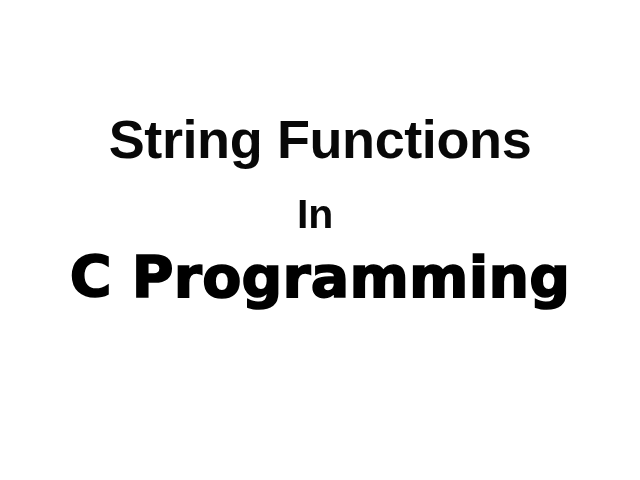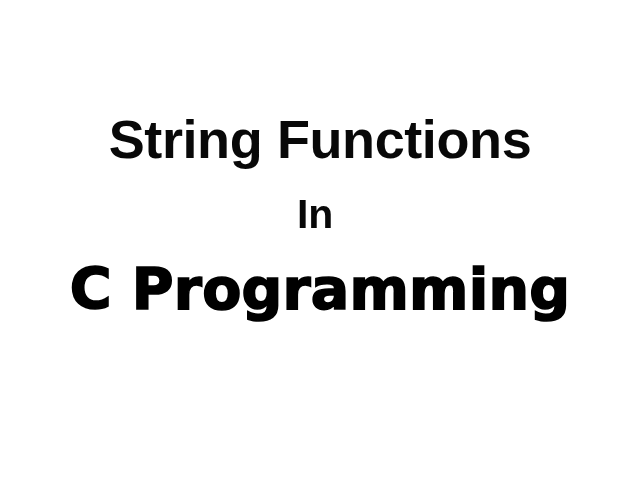--- a/index.html
+++ b/index.html
@@ -65,21 +65,21 @@
     color: #080808;
     white-space: nowrap;
     
     transform: translateX(-5px);
   }
 
   
   .line-emphasis {
     position: absolute;
     left: 0;
-    top: 255px;
+    top: 243px;
     width: 640px;
     text-align: center;
     font-family: "DejaVu Sans", "Liberation Sans", sans-serif;
     font-size: 57px;
     font-weight: 700;
     line-height: 68px;
     letter-spacing: 0.2px;
     color: #000000;
     white-space: nowrap;
     

